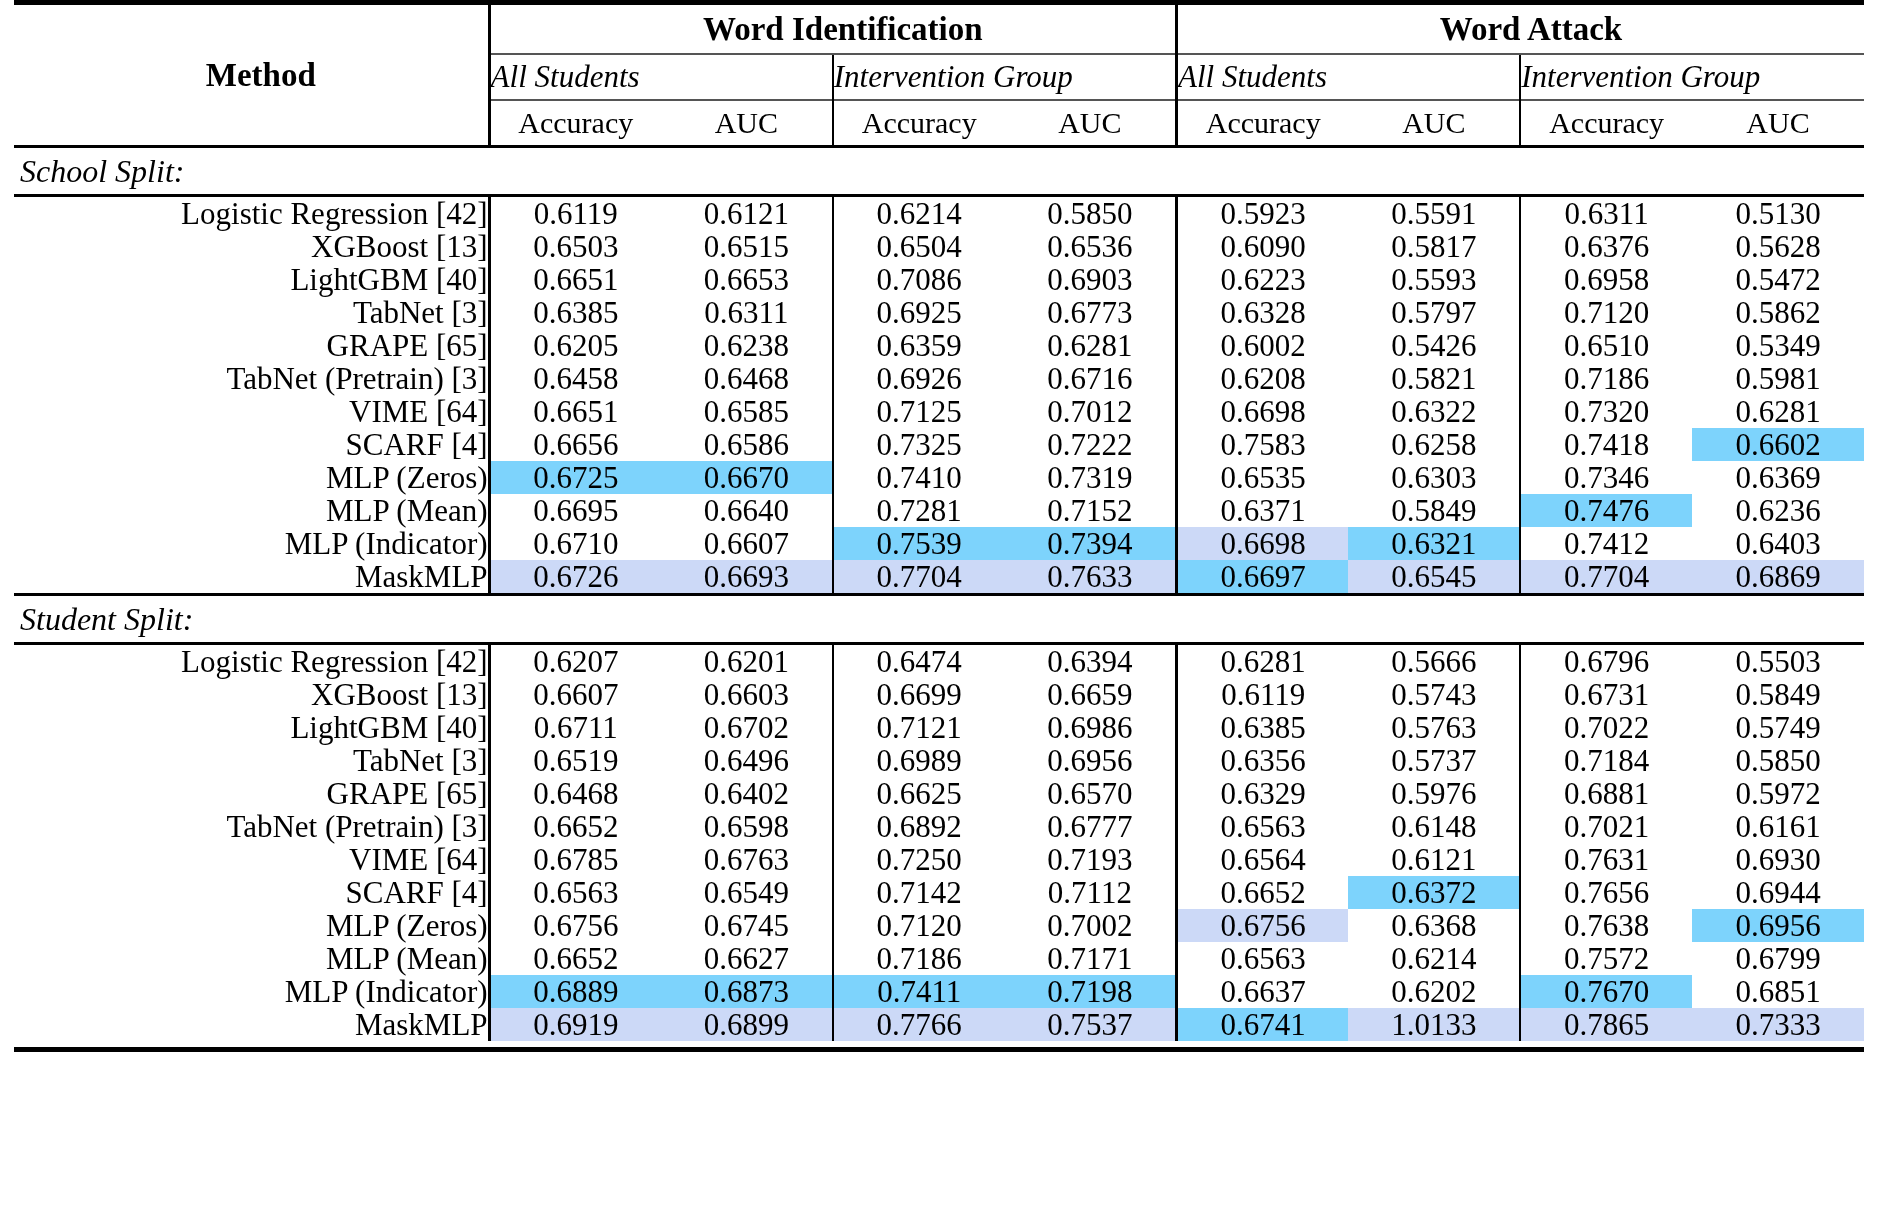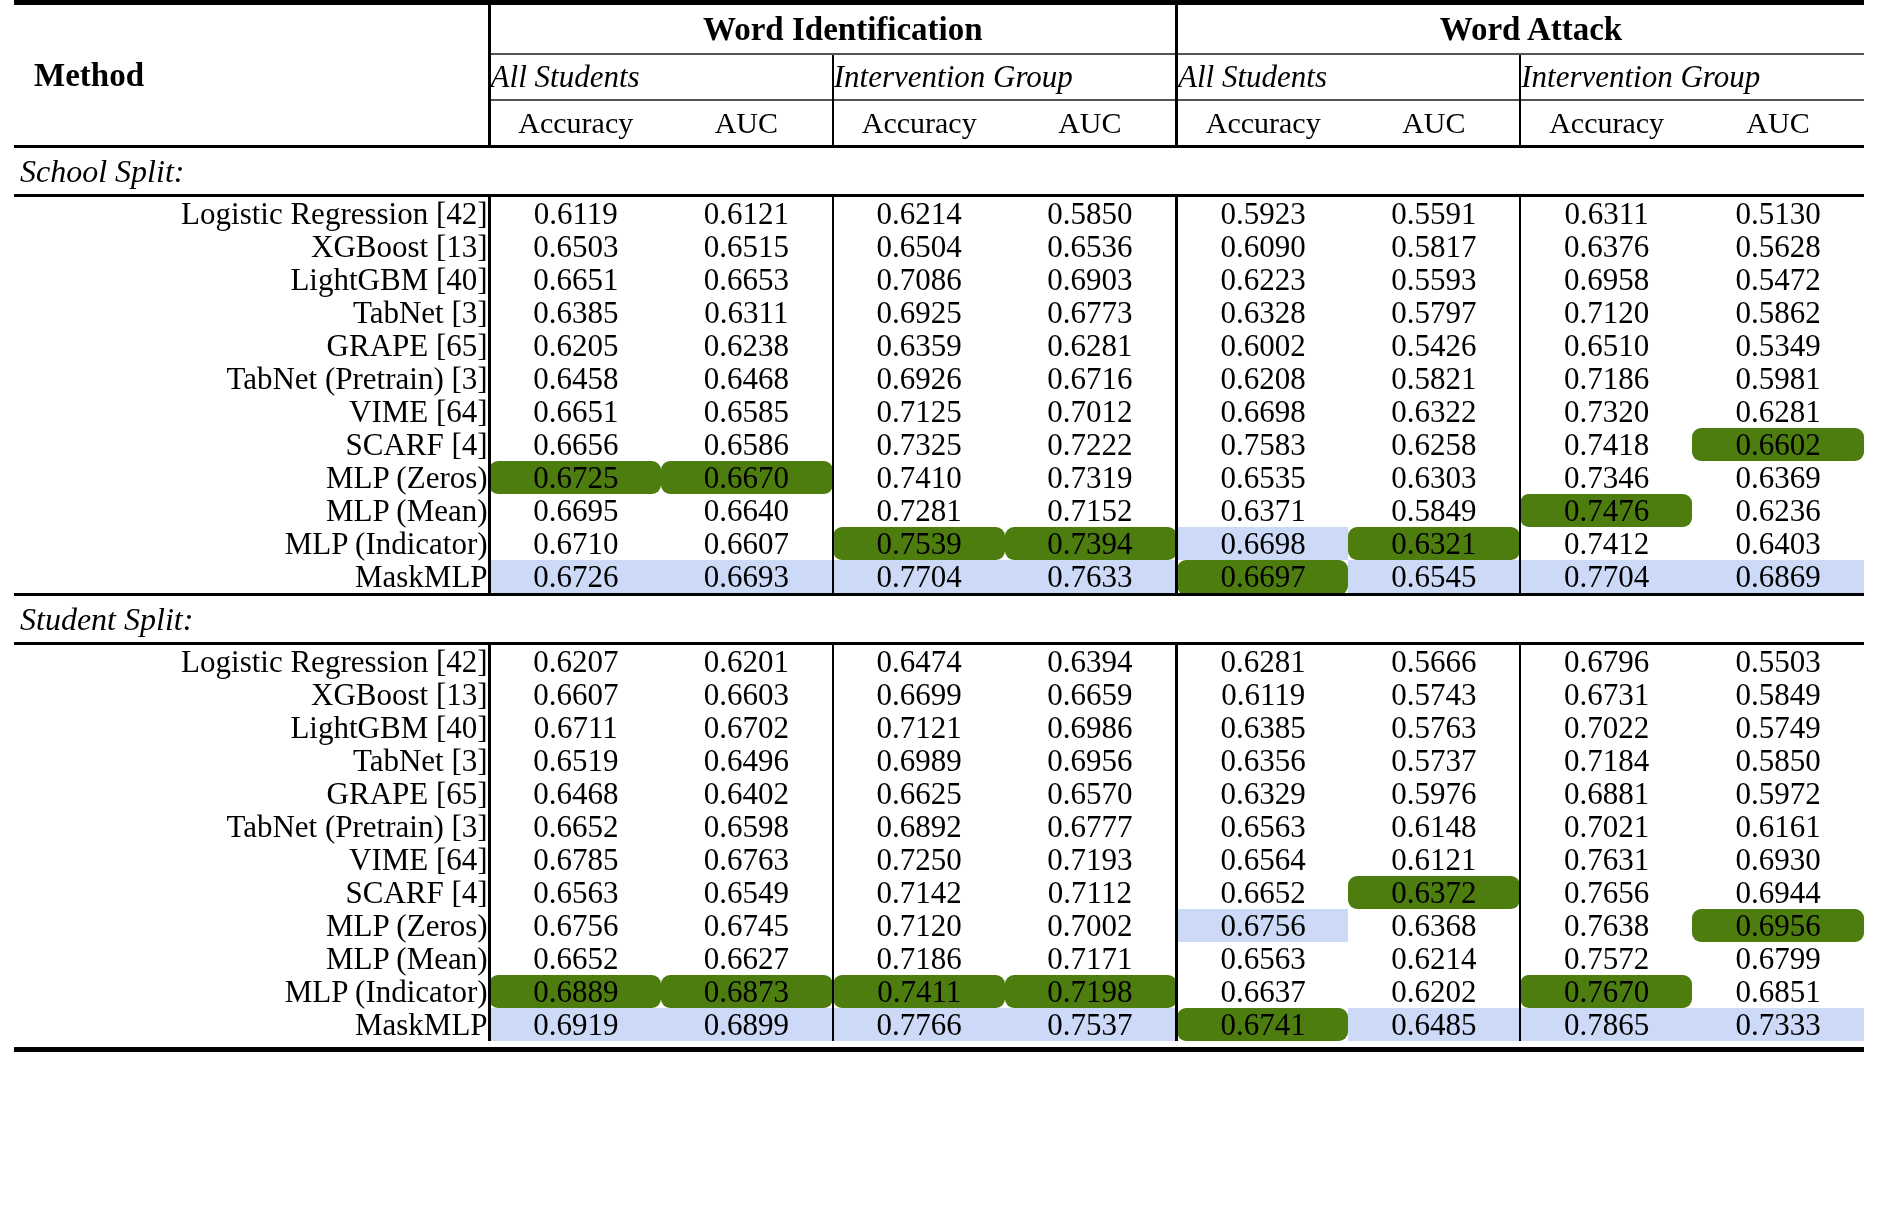--- a/index.html
+++ b/index.html
@@ -40,21 +40,21 @@
   }
   .thinrule-top {
     border-top: 2px solid #555;
   }
   
   th, td {
     padding: 0;
     vertical-align: middle;
   }
   th.method-head {
-    text-align: left;
+    text-align: center;
     font-weight: bold;
     font-size: 33px;
     padding-left: 6px;
     vertical-align: middle;
   }
   th.grouphead {
     font-weight: bold;
     font-size: 33px;
     text-align: center;
     height: 48px;
@@ -95,21 +95,21 @@
     height: 33px;
     line-height: 33px;
     white-space: nowrap;
   }
   td.num {
     text-align: center;
     font-size: 31px;
     height: 33px;
     line-height: 33px;
   }
-  td.hl-green { background: #4d7c0f; border-radius: 9px; }
+  td.hl-green { background: #7dd3fc; }
   td.hl-blue  { background: #ccd9f7; }
 </style>
 </head>
 <body>
 
 <div id="sheet">
   <table class="results">
     <colgroup>
       <col style="width:470px">
       <col style="width:170px">
@@ -407,21 +407,21 @@
           <td class="num vsep-left-thin hl-green">0.7670</td>
           <td class="num">0.6851</td>
         </tr>
         <tr>
           <td class="method">MaskMLP</td>
           <td class="num vsep-left hl-blue">0.6919</td>
           <td class="num hl-blue">0.6899</td>
           <td class="num vsep-left-thin hl-blue">0.7766</td>
           <td class="num hl-blue">0.7537</td>
           <td class="num vsep-left hl-green">0.6741</td>
-          <td class="num hl-blue">0.6485</td>
+          <td class="num hl-blue">1.0133</td>
           <td class="num vsep-left-thin hl-blue">0.7865</td>
           <td class="num hl-blue">0.7333</td>
         </tr>
         <tr class="botrule">
           <td colspan="9" style="height: 6px;"></td>
         </tr>
       </tbody>
   </table>
 </div>
 

